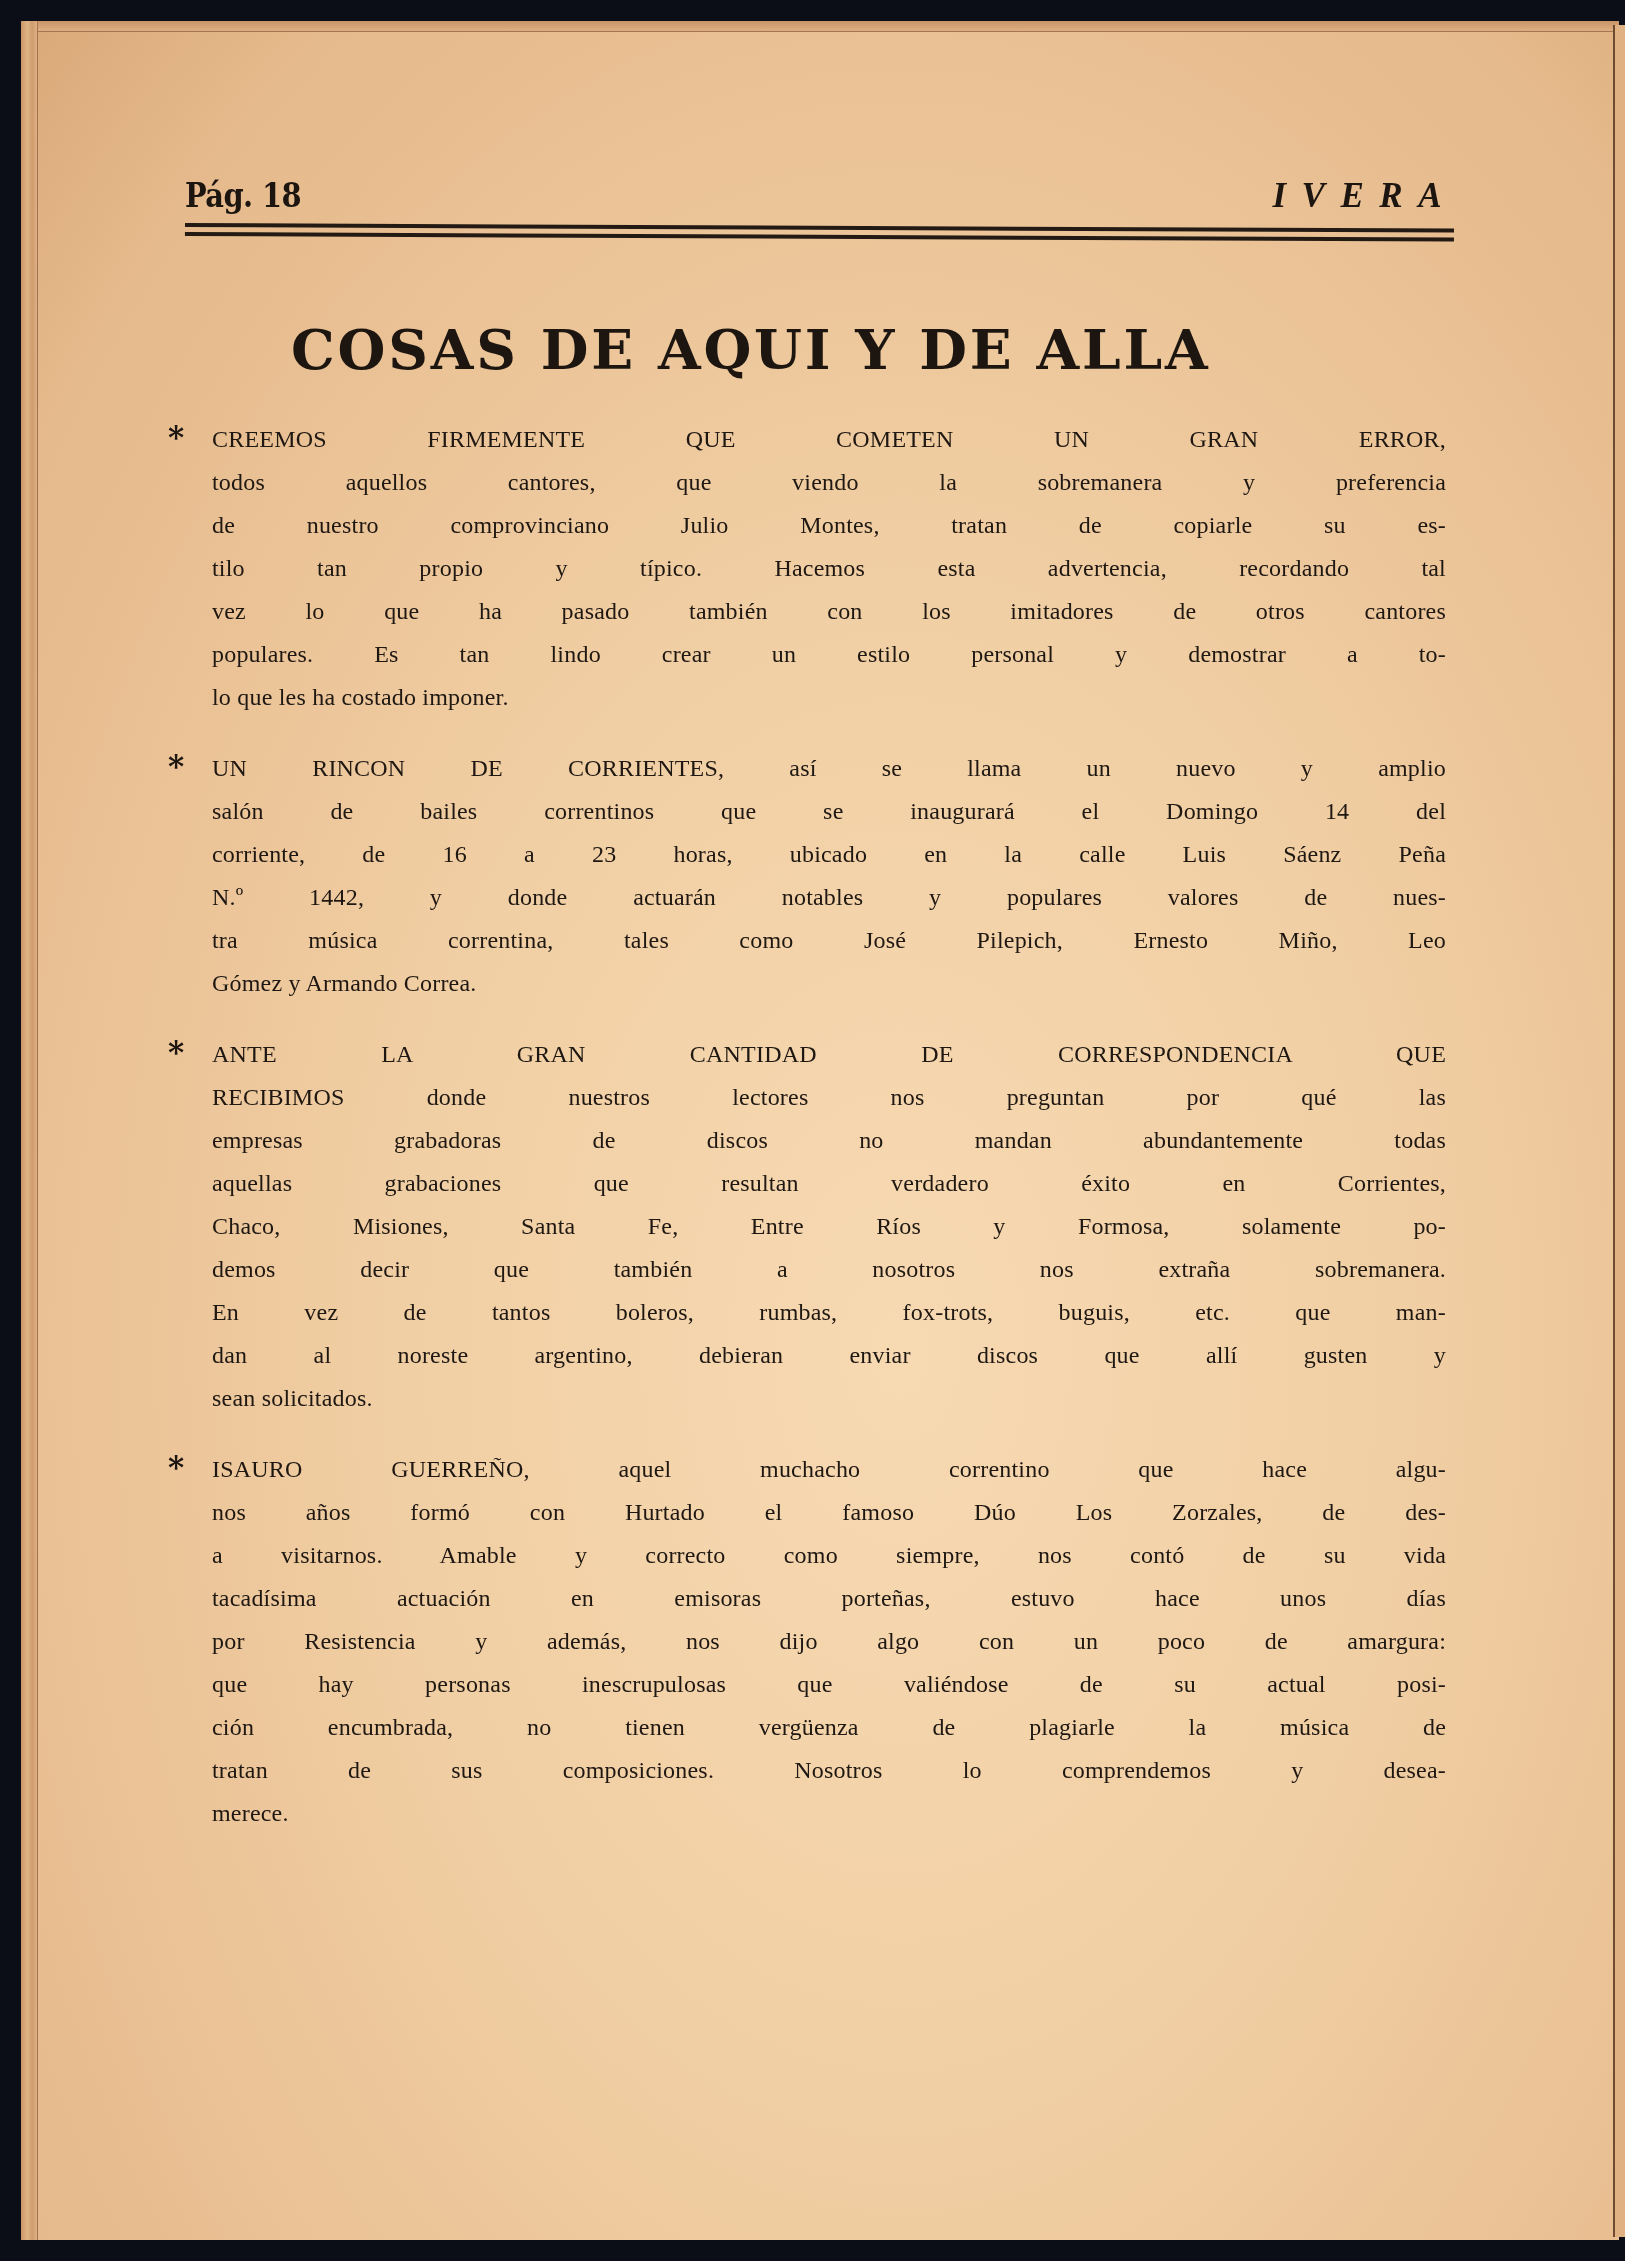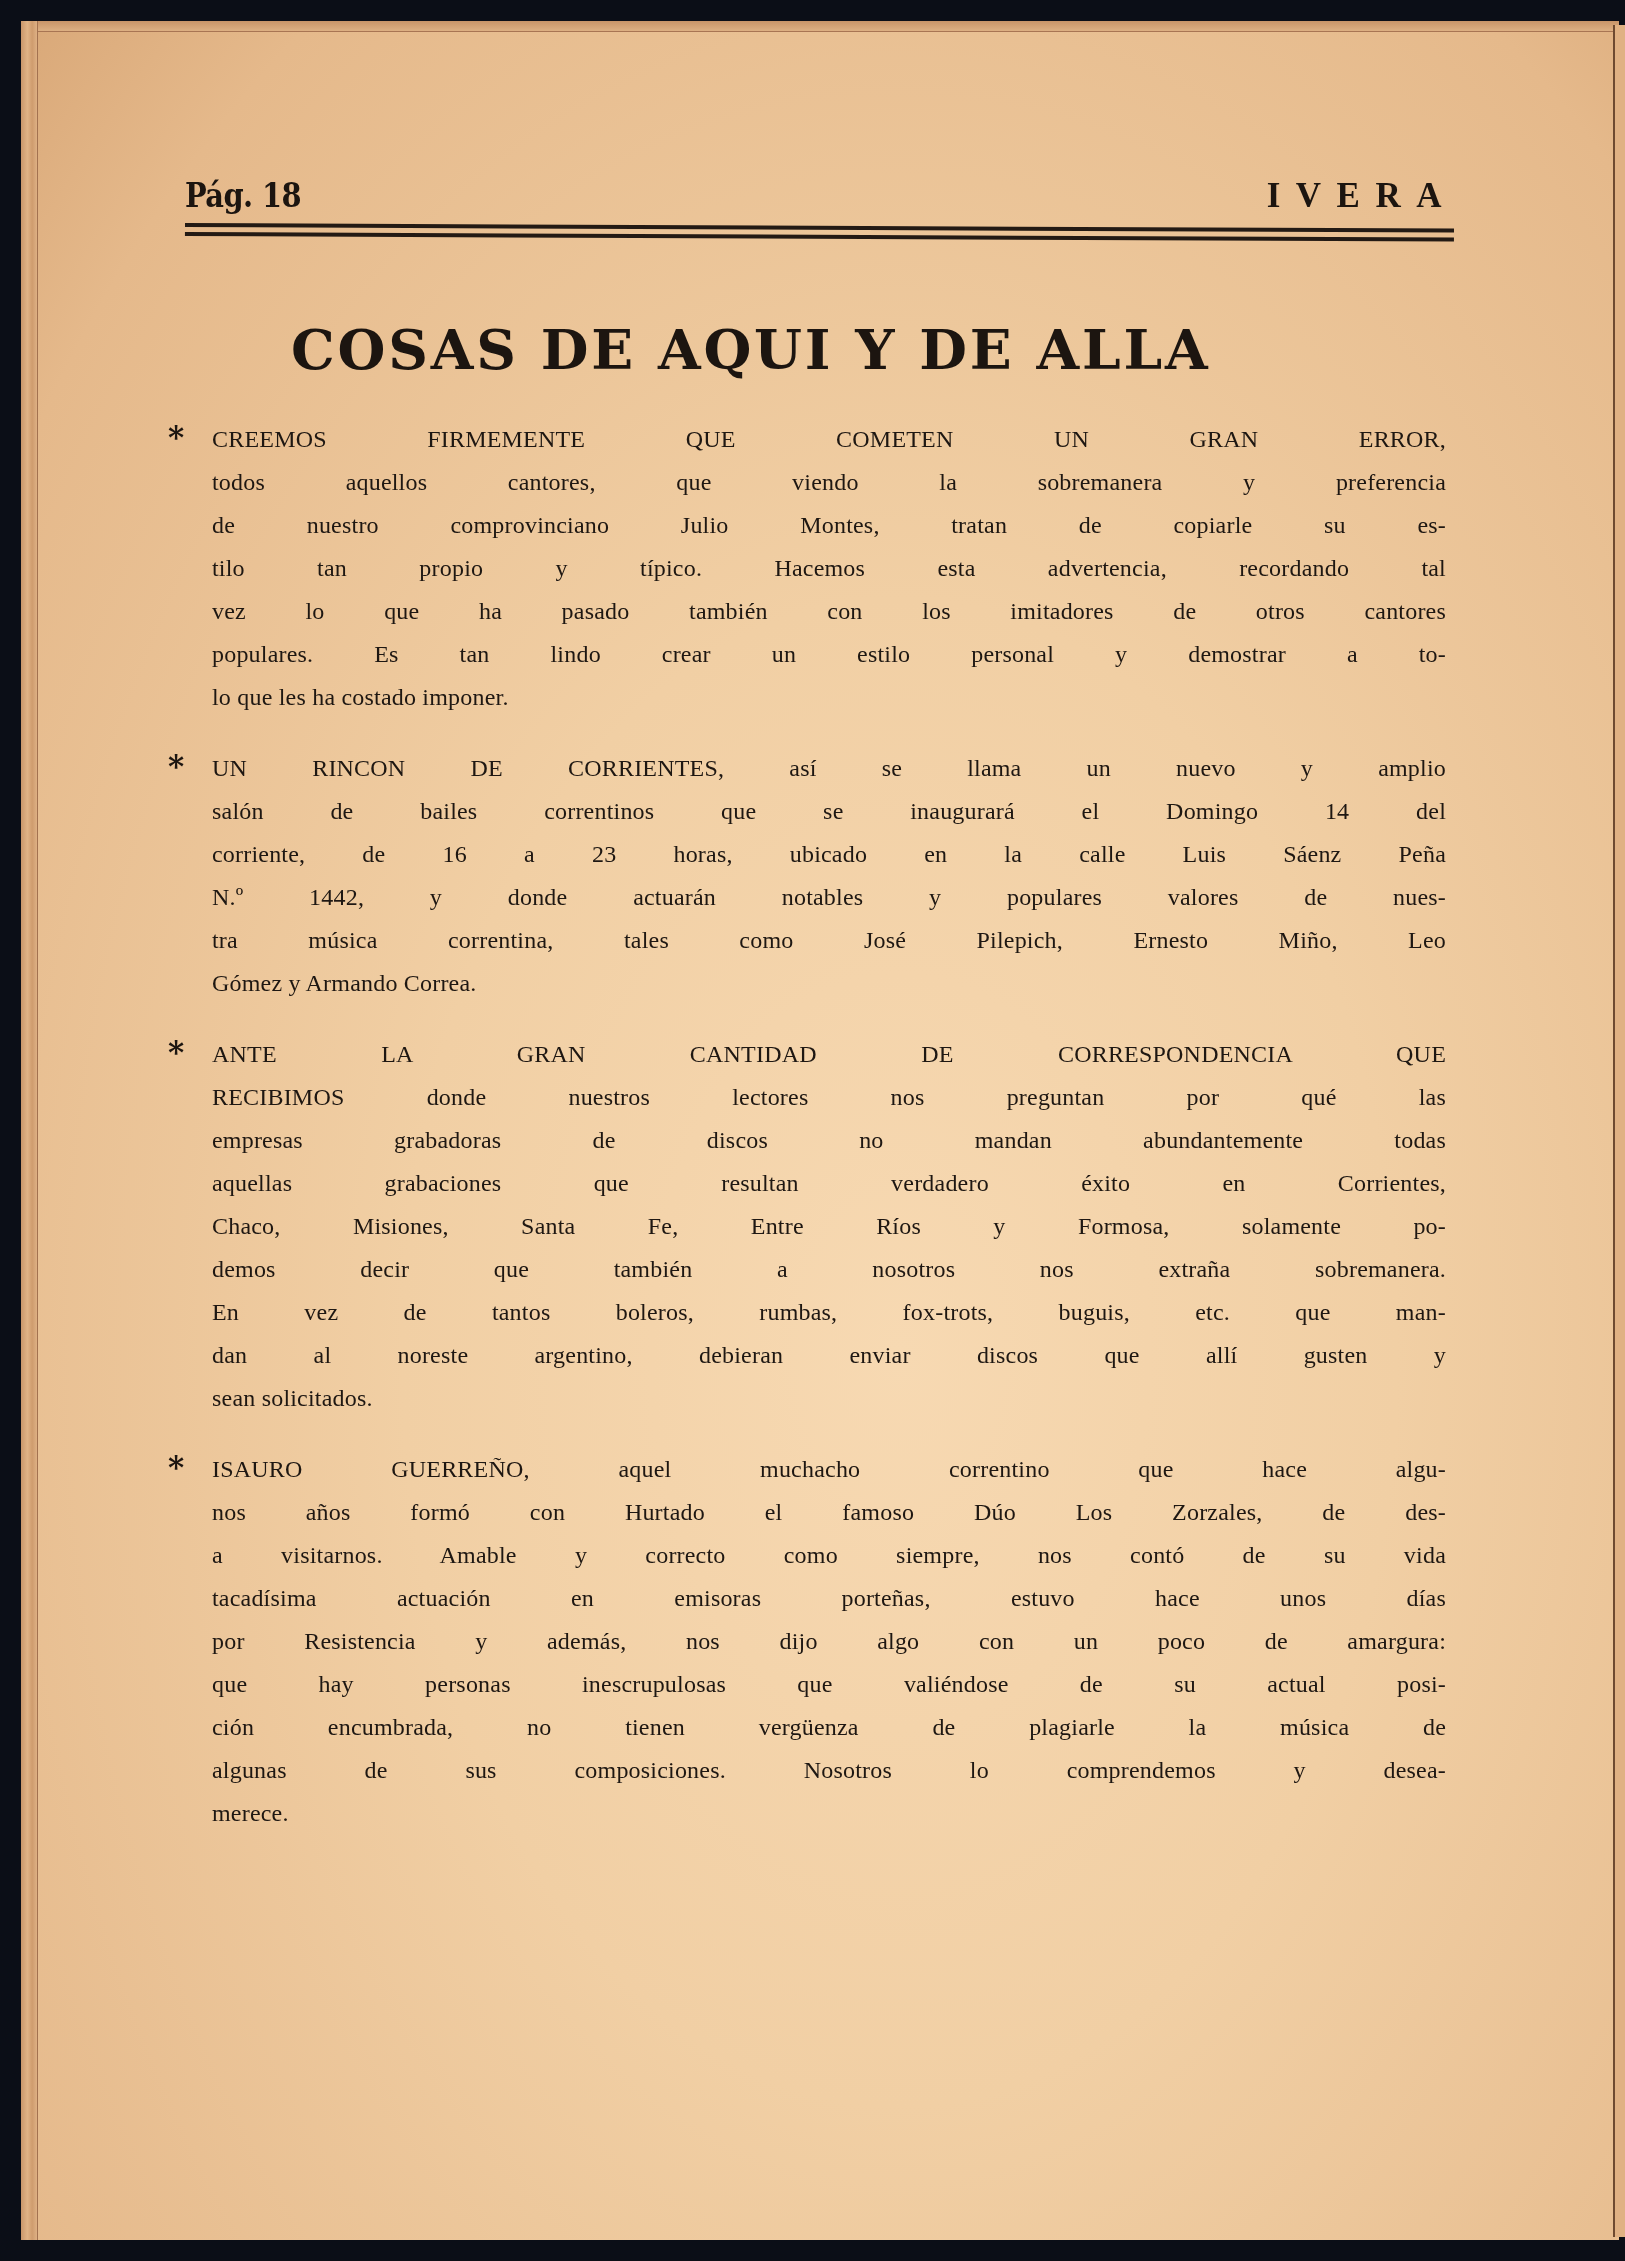--- a/index.html
+++ b/index.html
@@ -75,20 +75,21 @@
       letter-spacing: -0.7px;
       transform: scaleX(0.85);
       transform-origin: left top;
     }
     .masthead {
       position: absolute;
       right: 0;
       top: 1.4px;
       font-family: "Liberation Serif", serif;
       font-weight: bold;
+      font-style: italic;
       font-size: 35px;
       color: #1c1510;
       letter-spacing: 15.5px;
     }
     .double-rule {
       position: absolute;
       left: 185px;
       top: 223px;
       width: 1269px;
       height: 20px;
@@ -218,18 +219,18 @@
   <div class="item">
     <span class="bullet">*</span>
     <div class="item-text">
       <span class="line-span">ISAURO GUERREÑO, aquel muchacho correntino que hace algu-</span>
       <span class="line-span">nos años formó con Hurtado el famoso Dúo Los Zorzales, de des-</span>
       <span class="line-span">a visitarnos. Amable y correcto como siempre, nos contó de su vida</span>
       <span class="line-span">tacadísima actuación en emisoras porteñas, estuvo hace unos días</span>
       <span class="line-span">por Resistencia y además, nos dijo algo con un poco de amargura:</span>
       <span class="line-span">que hay personas inescrupulosas que valiéndose de su actual posi-</span>
       <span class="line-span">ción encumbrada, no tienen vergüenza de plagiarle la música de</span>
-      <span class="line-span">algunas de sus composiciones. Nosotros lo comprendemos y desea-</span>
+      <span class="line-span">tratan de sus composiciones. Nosotros lo comprendemos y desea-</span>
       <span class="line-span last">merece.</span>
     </div>
   </div>
 </div>
 
 
 </body></html>

